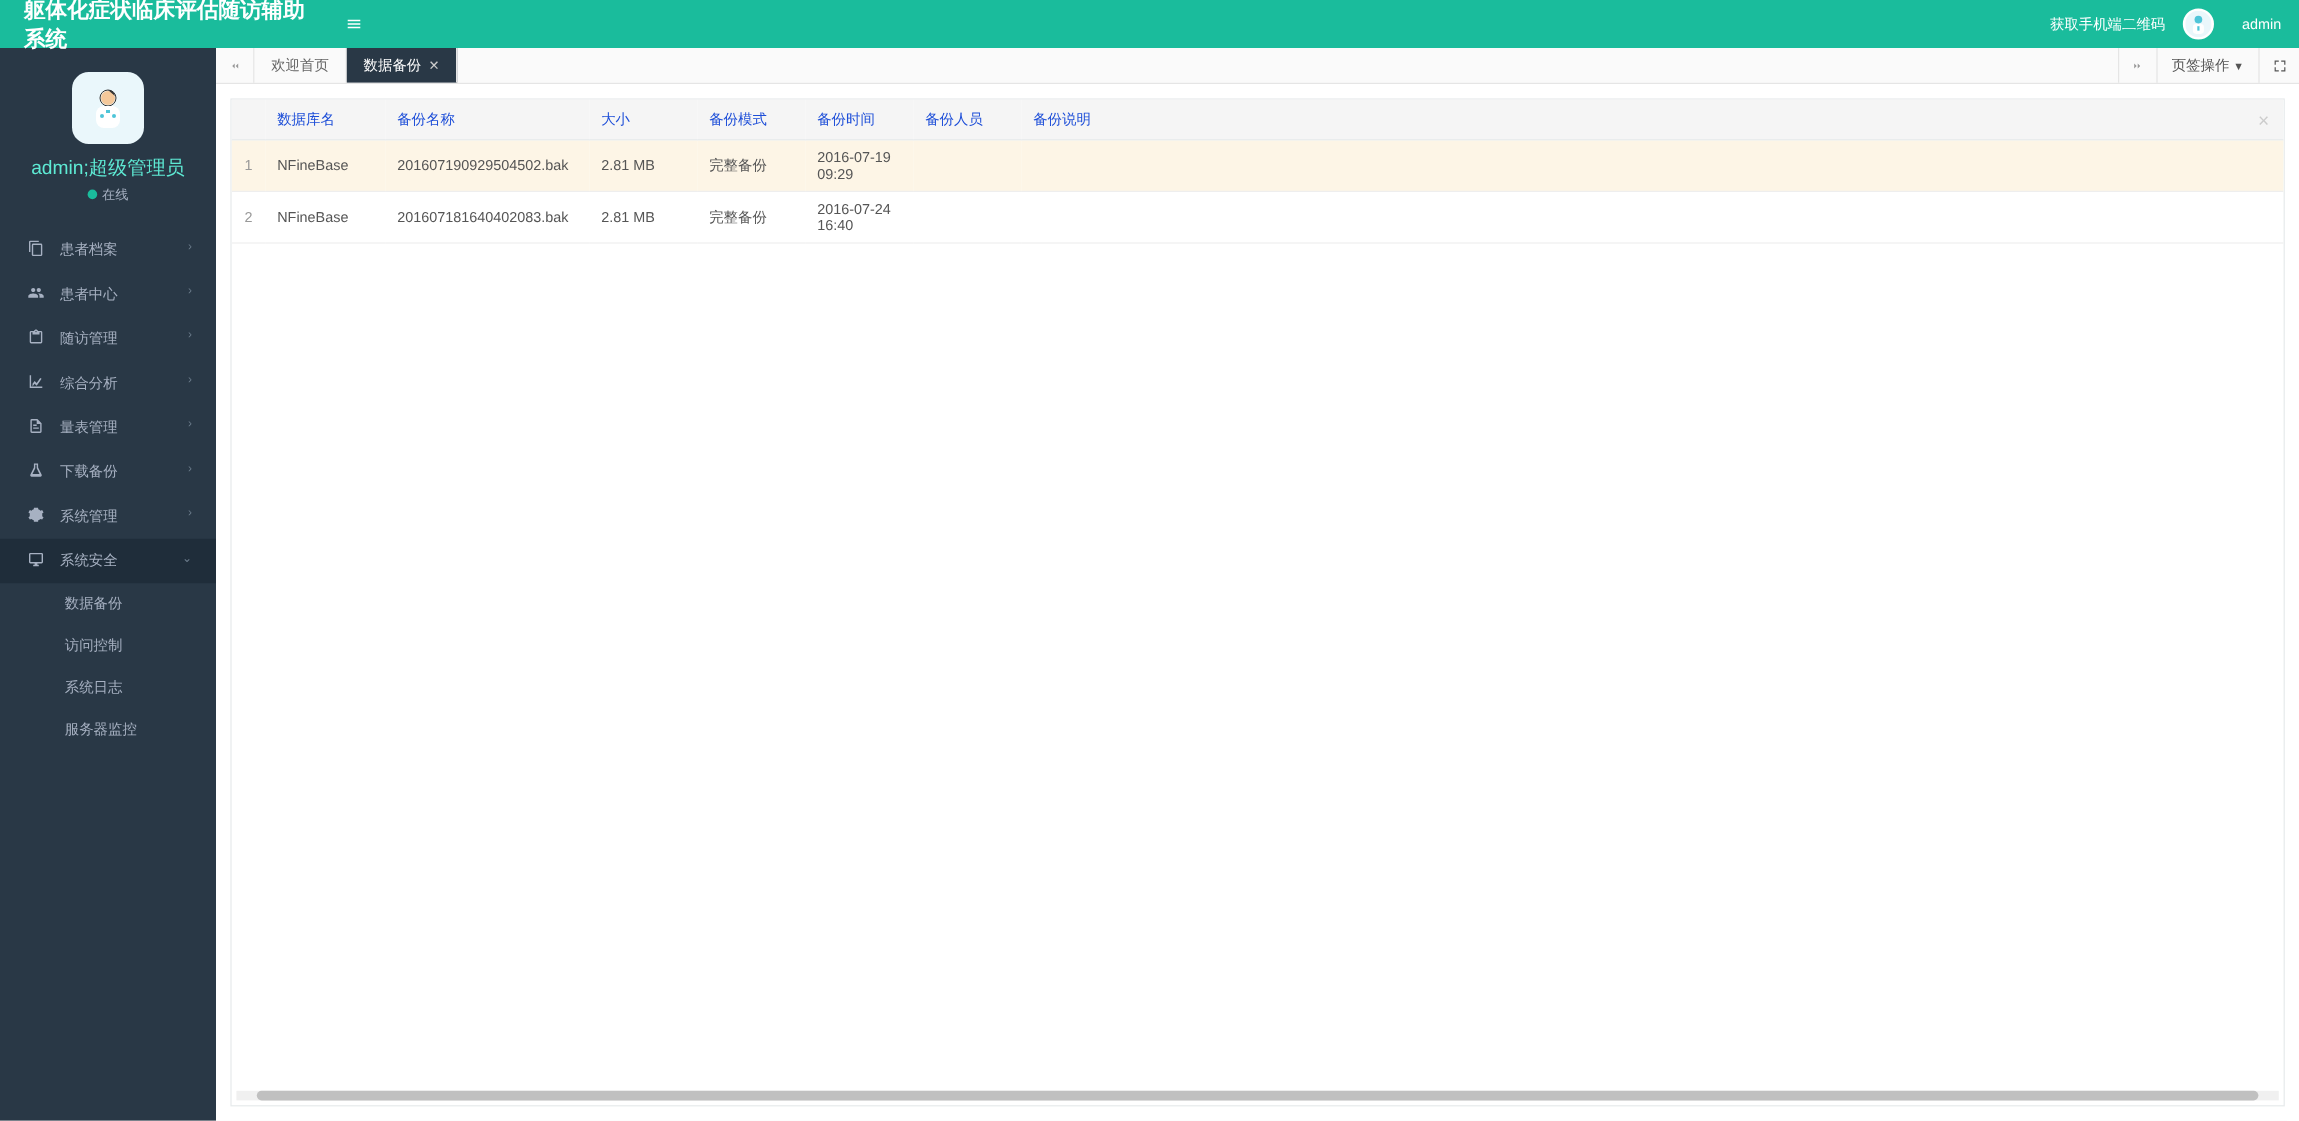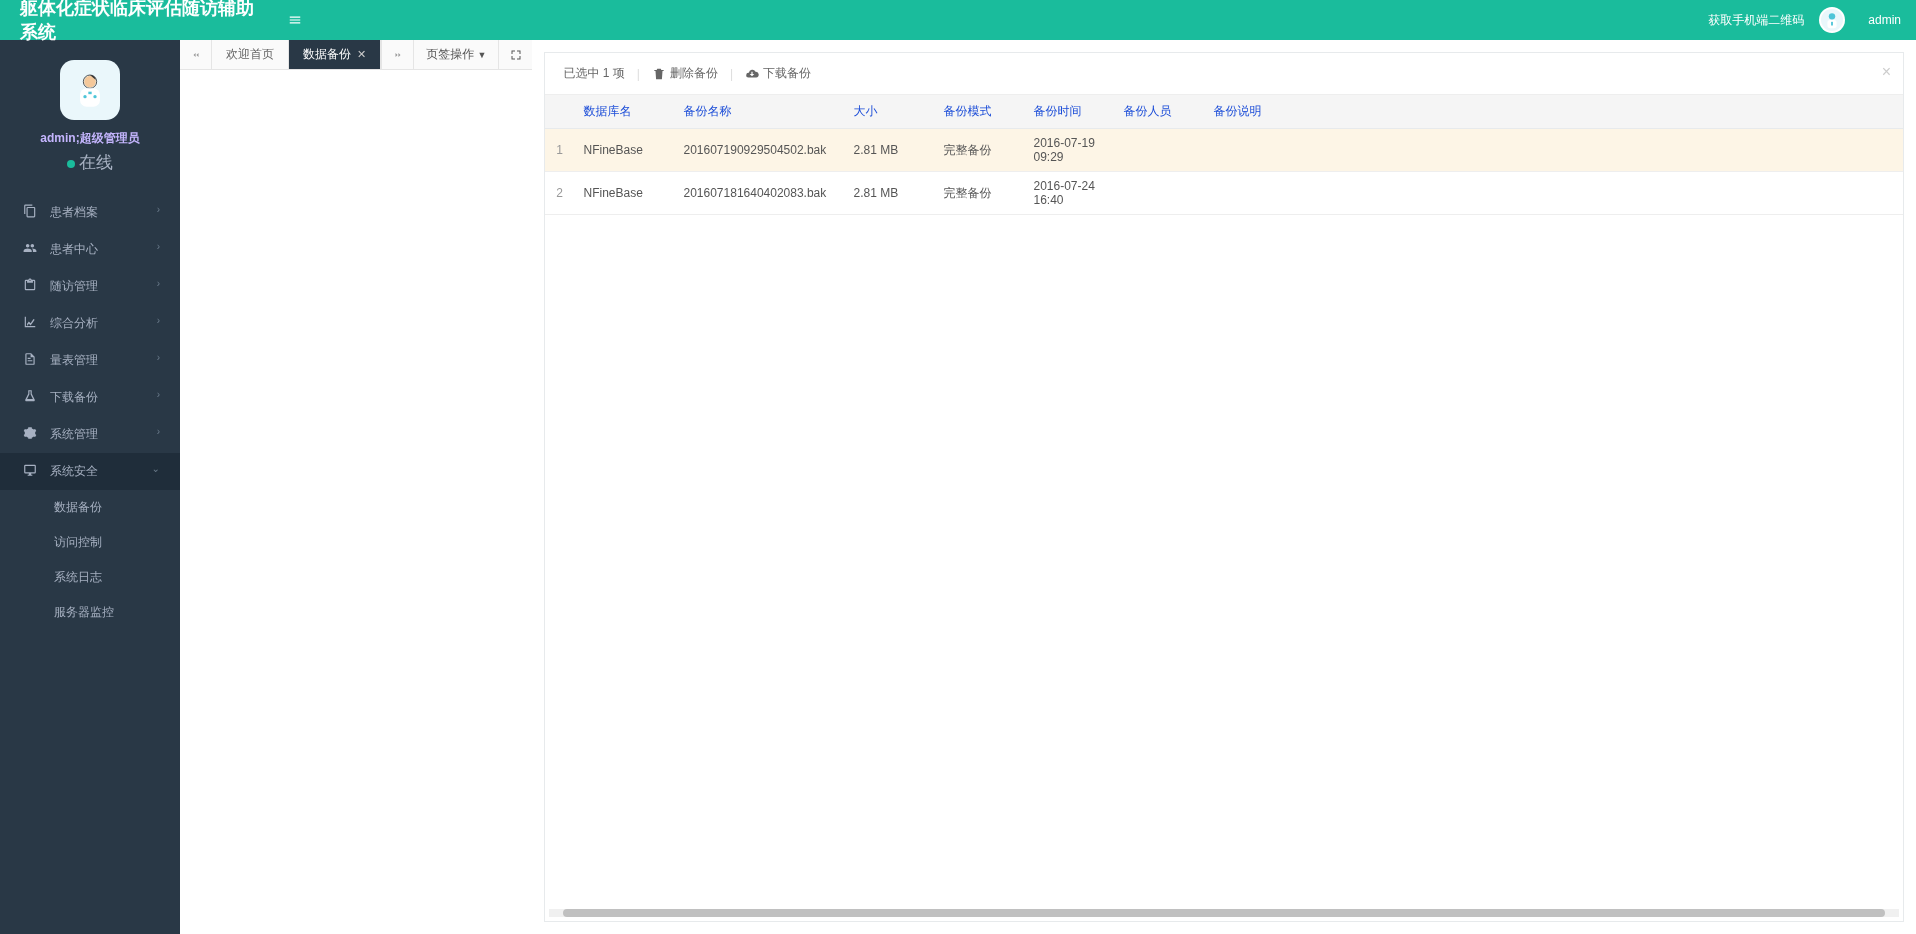--- a/index.html
+++ b/index.html
@@ -13,32 +13,32 @@
     .header-avatar { width: 26px; height: 26px; border-radius: 50%; background: #fff; display: inline-flex; align-items: center; justify-content: center; }
     .header-avatar svg { width: 22px; height: 22px; }
     .header-user { display: flex; align-items: center; gap: 23px; }
     
     .container { display: flex; height: calc(100vh - 40px); }
     
     .sidebar { width: 180px; background: #293846; color: #a7b1c2; overflow-y: auto; flex-shrink: 0; }
     .user-box { padding: 20px; text-align: center; }
     .user-avatar { width: 60px; height: 60px; border-radius: 14px; background: #eaf7fb; margin: 0 auto 10px; display: flex; align-items: center; justify-content: center; }
     .user-avatar svg { width: 40px; height: 40px; }
-    .user-name { color: #c4b5fd; font-size: 12px; font-weight: bold; }
-    .user-status { color: #a7b1c2; font-size: 17px; margin-top: 4px; }
+    .user-name { color: #5eead4; font-size: 16px; font-weight: normal; }
+    .user-status { color: #a7b1c2; font-size: 11px; margin-top: 4px; }
     .status-dot { display: inline-block; width: 8px; height: 8px; border-radius: 50%; background: #1abc9c; margin-right: 4px; }
     
     .nav-item { display: flex; padding: 10px 20px; cursor: pointer; color: #a7b1c2; position: relative; }
     .nav-item.active { background: #1f2d3a; }
     .nav-icon { width: 20px; margin-right: 10px; text-align: center; }
     .nav-label { flex: 1; }
     .nav-arrow { font-size: 10px; color: #6a7a8a; }
     .sub-item { display: block; padding: 9px 20px 9px 54px; cursor: pointer; color: #a7b1c2; }
     
-    .main { flex: 1; display: flex; flex-direction: row; background: #fff; overflow: hidden; }
+    .main { flex: 1; display: flex; flex-direction: column; background: #fff; overflow: hidden; }
     
     .tabbar { height: 30px; border-bottom: 1px solid #e5e5e5; display: flex; align-items: stretch; background: #fafafa; }
     .tab-scroll-btn { width: 32px; display: flex; align-items: center; justify-content: center; border-right: 1px solid #e5e5e5; cursor: pointer; color: #999; }
     .tab-scroll-btn.right { border-left: 1px solid #e5e5e5; border-right: none; }
     .tab { padding: 0 14px; display: flex; align-items: center; border-right: 1px solid #e5e5e5; cursor: pointer; font-size: 12px; color: #666; gap: 6px; }
     .tab.active { background: #293846; color: #fff; }
     .tab-close { font-size: 11px; color: #999; }
     .tab.active .tab-close { color: #ccc; }
     .tab-ops { padding: 0 12px; display: flex; align-items: center; border-left: 1px solid #e5e5e5; cursor: pointer; }
     .tab-fullscreen { width: 34px; display: flex; align-items: center; justify-content: center; border-left: 1px solid #e5e5e5; cursor: pointer; }
@@ -204,37 +204,20 @@
       <div class="tab-fullscreen">
         <svg class="svg-icon" style="width:12px;height:12px" viewBox="0 0 24 24">
             <path d="M3 3h7v2H5v5H3V3zm18 0v7h-2V5h-5V3h7zM3 21v-7h2v5h5v2H3zm18 0h-7v-2h5v-5h2v7z"></path>
           </svg>
       </div>
     </div>
 
     <div class="content">
       <div class="panel">
         <span class="panel-close">×</span>
-        <div class="toolbar">
-          <span class="tool-text">已选中 1 项</span>
-          <span class="tool-sep">|</span>
-          <span class="tool-btn">
-            <svg class="svg-icon" viewBox="0 0 24 24">
-                <path d="M6 7h12l-1 14H7L6 7zm3-4h6l1 2h4v2H4V5h4l1-2z"></path>
-              </svg>
-            <span>删除备份</span>
-          </span>
-          <span class="tool-sep">|</span>
-          <span class="tool-btn">
-            <svg class="svg-icon" viewBox="0 0 24 24">
-                <path d="M19 18H6a4 4 0 1 1 .7-7.95A6 6 0 0 1 18 8a5 5 0 0 1 1 10zm-7-2l4-4h-3V8h-2v4H8l4 4z"></path>
-              </svg>
-            <span>下载备份</span>
-          </span>
-        </div>
         <div class="table-wrap">
           <table class="grid">
             <thead>
               <tr>
                 <th class="col-idx"></th>
                 <th class="col-dbname">数据库名</th>
                 <th class="col-filename">备份名称</th>
                 <th class="col-size">大小</th>
                 <th class="col-mode">备份模式</th>
                 <th class="col-time">备份时间</th>

